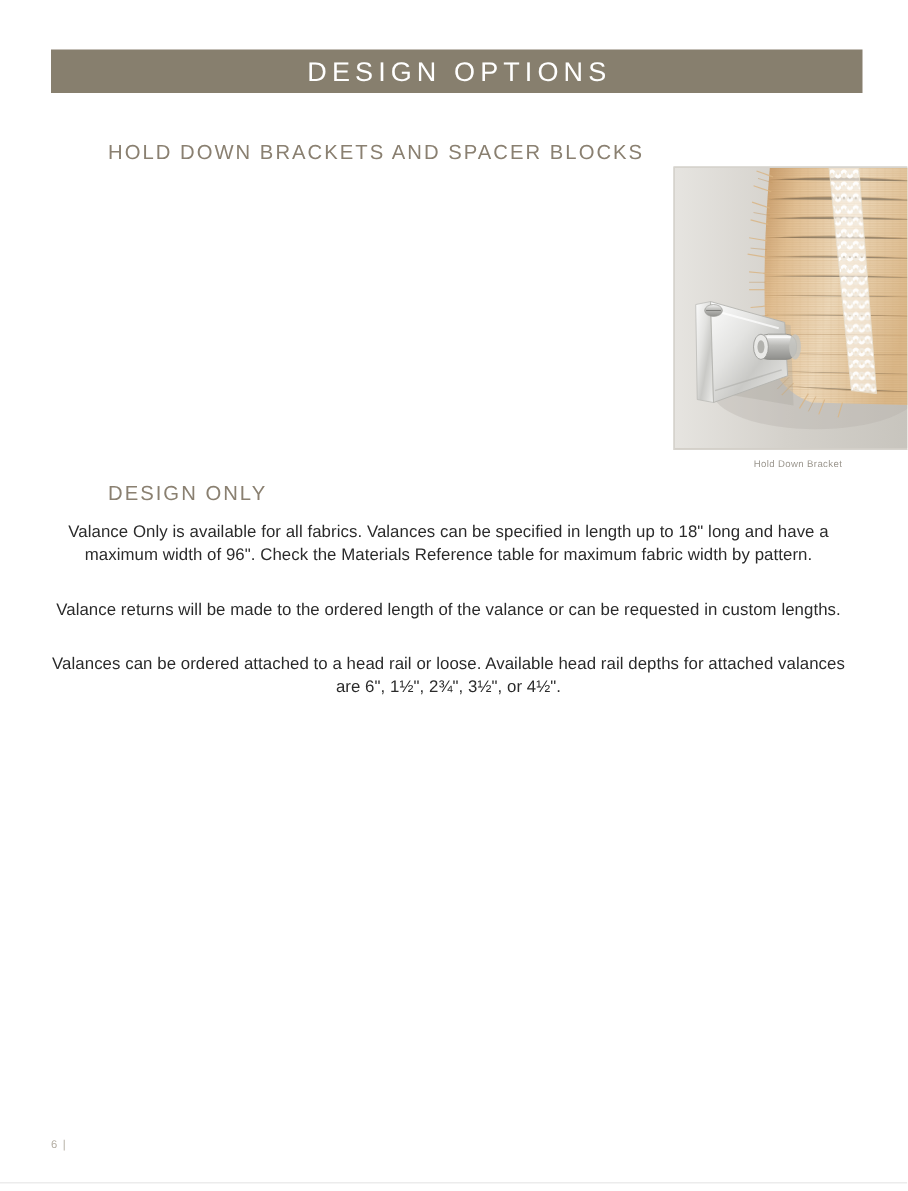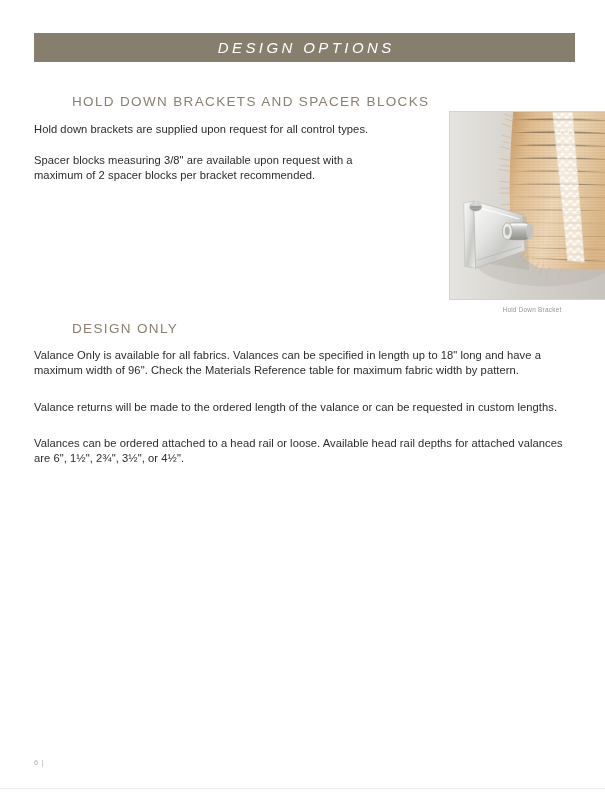--- a/index.html
+++ b/index.html
@@ -29,26 +29,25 @@
     top: 33px;
     width: 541px;
     height: 29px;
     background: #877f6e;
     display: flex;
     align-items: center;
     justify-content: center;
   }
   .banner-title {
     color: #ffffff;
-    font-size: 15px;
+    font-size: 18px;
     letter-spacing: 3.4px;
     font-weight: 400;
     line-height: 1;
     text-indent: 3.4px;
-    font-style: italic;
   }
 
   
   .section-heading {
     position: absolute;
     left: 34px;
     color: #8a8071;
     font-size: 13.5px;
     letter-spacing: 1.35px;
     font-weight: 400;
@@ -63,20 +62,21 @@
     position: absolute;
     left: 34px;
     top: 122px;
     width: 352px;
   }
   .body-col-wide {
     position: absolute;
     left: 34px;
     top: 348px;
     width: 530px;
+    text-align: center;
   }
   .para {
     margin: 0;
     color: #2b2b2b;
     font-size: 11.2px;
     line-height: 15.3px;
     letter-spacing: 0.05px;
   }
   .body-col-narrow .para + .para { margin-top: 15.3px; }
   .body-col-wide   .para + .para { margin-top: 21px; }
@@ -128,24 +128,20 @@
 <body>
 
 <div class="page">
 
   <div class="banner">
     <div class="banner-title">DESIGN OPTIONS</div>
   </div>
 
   <div class="section-heading" id="heading-brackets">HOLD DOWN BRACKETS AND SPACER BLOCKS</div>
 
-  <div class="body-col-narrow">
-    <p class="para">Hold down brackets are supplied upon request for all control types.</p>
-    <p class="para">Spacer blocks measuring 3/8" are available upon request with a maximum of 2 spacer blocks per bracket recommended.</p>
-  </div>
 
   <figure class="photo-figure">
     <div class="photo-frame">
       <svg class="photo-svg" viewBox="0 0 166 189" preserveAspectRatio="none">
         <defs>
           <linearGradient id="wallGrad" x1="0" y1="0" x2="1" y2="0">
             <stop offset="0%" stop-color="#e6e4e0"></stop>
             <stop offset="45%" stop-color="#d4d1cb"></stop>
             <stop offset="100%" stop-color="#c6c3bc"></stop>
           </linearGradient>

